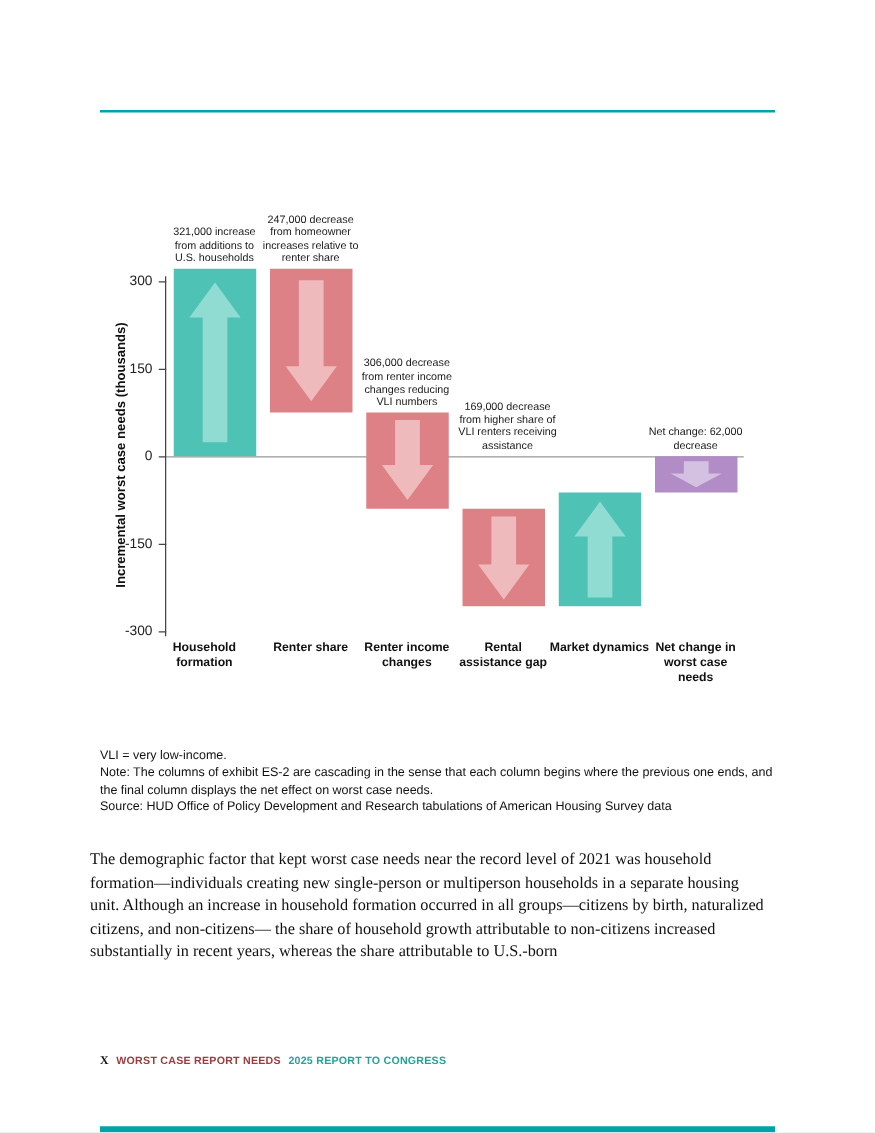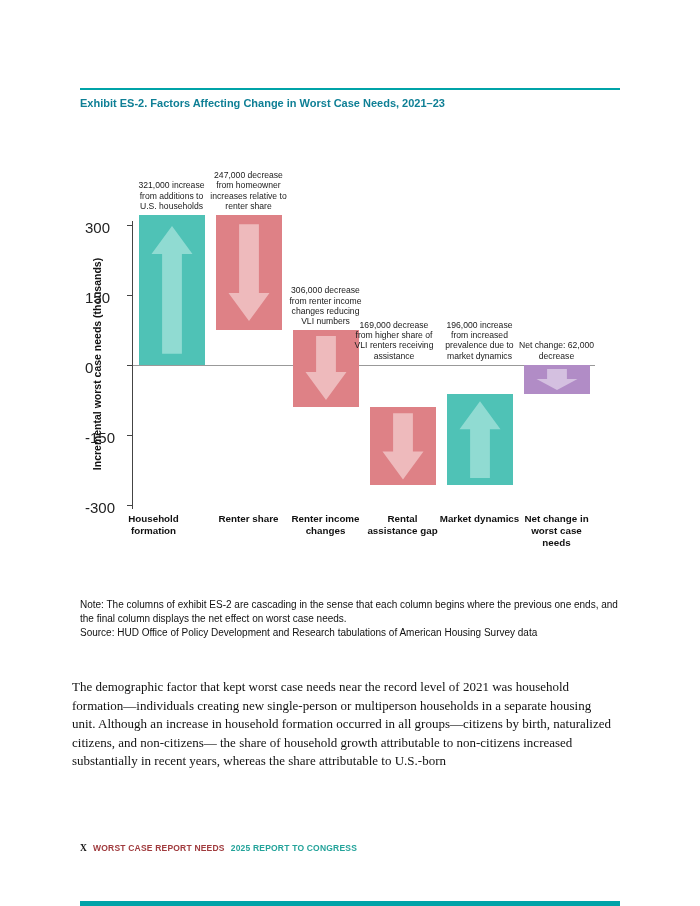--- a/index.html
+++ b/index.html
@@ -23,21 +23,21 @@
     font-weight: bold; font-size: 10.5px; color: #111;
   }
   #chart .bar { position: absolute; }
   #chart .bar svg { display: block; }
   .bar-annotation {
     position: absolute; font-size: 8.6px; line-height: 1.2; text-align: center; color: #1a1a1a;
   }
   .x-axis-label {
     position: absolute; font-size: 9.8px; font-weight: bold; text-align: center; line-height: 1.25;
   }
-  .y-tick-label { position: absolute; font-size: 15px; text-align: left; color: #222; }
+  .y-tick-label { position: absolute; font-size: 11px; text-align: right; color: #222; }
   .y-tick-mark, .y-axis-line, .zero-line { position: absolute; }
   
   .notes { position: absolute; left: 80px; top: 598px; width: 542px; font-size: 10px; line-height: 1.38; }
   .body-text {
     position: absolute; left: 72px; top: 678px; width: 544px; margin: 0;
     font-family: "Liberation Serif", serif; font-size: 13px; line-height: 1.43;
   }
   .footer {
     position: absolute; left: 80px; top: 843px;
     display: flex; gap: 6px; align-items: baseline;
@@ -45,21 +45,20 @@
   }
   .footer .pagenum { font-family: "Liberation Serif", serif; font-size: 9.5px; color: #111; }
 </style>
 </head>
 <body>
 
 <div class="page">
 
   <div class="top-rule" style="background: rgb(0, 163, 168);"></div>
 
-  <h1 class="exhibit-title" style="color: rgb(14, 127, 149);">Exhibit ES-2. Factors Affecting Change in Worst Case Needs, 2021–23</h1>
 
   <div id="chart">
     <div class="y-axis-label">Incremental worst case needs (thousands)</div>
 
   <div class="y-axis-line" style="position: absolute; left: 47px; top: 86px; width: 1px; height: 288px; background: rgb(68, 68, 68);"></div>
       <div class="zero-line" style="position: absolute; left: 48px; top: 230px; width: 462px; height: 1px; background: rgb(153, 153, 153);"></div>
       <div class="y-tick-mark" style="position: absolute; left: 42px; top: 90px; width: 6px; height: 1px; background: rgb(68, 68, 68);"></div>
       <div class="y-tick-label" style="position: absolute; left: 0px; top: 84px; width: 37px;">300</div>
       <div class="y-tick-mark" style="position: absolute; left: 42px; top: 160px; width: 6px; height: 1px; background: rgb(68, 68, 68);"></div>
       <div class="y-tick-label" style="position: absolute; left: 0px; top: 154px; width: 37px;">150</div>
@@ -68,59 +67,59 @@
       <div class="y-tick-mark" style="position: absolute; left: 42px; top: 300px; width: 6px; height: 1px; background: rgb(68, 68, 68);"></div>
       <div class="y-tick-label" style="position: absolute; left: 0px; top: 294px; width: 37px;">-150</div>
       <div class="y-tick-mark" style="position: absolute; left: 42px; top: 370px; width: 6px; height: 1px; background: rgb(68, 68, 68);"></div>
       <div class="y-tick-label" style="position: absolute; left: 0px; top: 364px; width: 37px;">-300</div>
       <div class="bar" style="position: absolute; left: 53.5px; top: 80.2px; width: 66px; height: 149.8px; background: rgb(79, 194, 182);">
         <svg width="66" height="149.8" viewBox="0 0 66 149.8">
           <polygon points="33,11 53.5,39 42.9,39 42.9,138.8 23.1,138.8 23.1,39 12.5,39" fill="#90dbd2"></polygon>
         </svg>
       </div>
       <div class="bar-annotation" style="position: absolute; left: 46.5px; width: 80px; bottom: 353.8px;">321,000 increase from additions to U.S. households</div>
-      <div class="x-axis-label" style="position: absolute; left: 28px; top: 378px; width: 81px;">Household formation</div>
+      <div class="x-axis-label" style="position: absolute; left: 38px; top: 378px; width: 81px;">Household formation</div>
       <div class="bar" style="position: absolute; left: 130.5px; top: 80.2px; width: 66px; height: 115.267px; background: rgb(222, 129, 134);">
         <svg width="66" height="115.26666666666667" viewBox="0 0 66 115.26666666666667">
           <polygon points="33,106 53.5,78 42.9,78 42.9,9.2 23.1,9.2 23.1,78 12.5,78" fill="#eebabc"></polygon>
         </svg>
       </div>
       <div class="bar-annotation" style="position: absolute; left: 123.5px; width: 80px; bottom: 353.8px;">247,000 decrease from homeowner increases relative to renter share</div>
       <div class="x-axis-label" style="position: absolute; left: 123px; top: 378px; width: 81px;">Renter share</div>
       <div class="bar" style="position: absolute; left: 207.5px; top: 195.467px; width: 66px; height: 76.0667px; background: rgb(222, 129, 134);">
         <svg width="66" height="76.06666666666663" viewBox="0 0 66 76.06666666666663">
           <polygon points="33,70 53.5,42 42.9,42 42.9,6.1 23.1,6.1 23.1,42 12.5,42" fill="#eebabc"></polygon>
         </svg>
       </div>
       <div class="bar-annotation" style="position: absolute; left: 200.5px; width: 80px; bottom: 238.533px;">306,000 decrease from renter income changes reducing VLI numbers</div>
       <div class="x-axis-label" style="position: absolute; left: 200px; top: 378px; width: 81px;">Renter income changes</div>
       <div class="bar" style="position: absolute; left: 284.5px; top: 271.533px; width: 66px; height: 78.8667px; background: rgb(222, 129, 134);">
         <svg width="66" height="78.86666666666673" viewBox="0 0 66 78.86666666666673">
           <polygon points="33,72.6 53.5,44.6 42.9,44.6 42.9,6.3 23.1,6.3 23.1,44.6 12.5,44.6" fill="#eebabc"></polygon>
         </svg>
       </div>
-      <div class="bar-annotation" style="position: absolute; left: 269px; width: 80px; bottom: 204px;">169,000 decrease from higher share of VLI renters receiving assistance</div>
+      <div class="bar-annotation" style="position: absolute; left: 281px; width: 80px; bottom: 204px;">169,000 decrease from higher share of VLI renters receiving assistance</div>
       <div class="x-axis-label" style="position: absolute; left: 277px; top: 378px; width: 81px;">Rental assistance gap</div>
       <div class="bar" style="position: absolute; left: 361.5px; top: 258.933px; width: 66px; height: 91.4667px; background: rgb(79, 194, 182);">
         <svg width="66" height="91.4666666666667" viewBox="0 0 66 91.4666666666667">
           <polygon points="33,7.3 53.5,35.3 42.9,35.3 42.9,84.1 23.1,84.1 23.1,35.3 12.5,35.3" fill="#90dbd2"></polygon>
         </svg>
       </div>
-      <div class="bar-annotation" style="position: absolute; left: 354.5px; width: 80px; bottom: 204px;">196,000 increase from increased prevalence due to market dynamics</div>
       <div class="x-axis-label" style="position: absolute; left: 354px; top: 378px; width: 81px;">Market dynamics</div>
       <div class="bar" style="position: absolute; left: 438.5px; top: 230px; width: 66px; height: 28.9333px; background: rgb(177, 140, 198);">
         <svg width="66" height="28.933333333333337" viewBox="0 0 66 28.933333333333337">
           <polygon points="33,24.9 53.5,13.9 42.9,13.9 42.9,4 23.1,4 23.1,13.9 12.5,13.9" fill="#d4c0e0"></polygon>
         </svg>
       </div>
       <div class="bar-annotation" style="position: absolute; left: 431.5px; width: 80px; bottom: 204px;">Net change: 62,000 decrease</div>
       <div class="x-axis-label" style="position: absolute; left: 431px; top: 378px; width: 81px;">Net change in worst case needs</div>
     </div>
 
   <div class="notes">
+    <div>VLI = very low-income.</div>
     <div>Note: The columns of exhibit ES-2 are cascading in the sense that each column begins where the previous one ends, and the final column displays the net effect on worst case needs.</div>
     <div>Source: HUD Office of Policy Development and Research tabulations of American Housing Survey data</div>
   </div>
 
   <p class="body-text">The demographic factor that kept worst case needs near the record level of 2021 was household formation—individuals creating new single-person or multiperson households in a separate housing unit. Although an increase in household formation occurred in all groups—citizens by birth, naturalized citizens, and non-citizens— the share of household growth attributable to non-citizens increased substantially in recent years, whereas the share attributable to U.S.-born</p>
 
   <div class="footer">
     <span class="pagenum">X</span>
     <span style="color: rgb(160, 59, 62);">WORST CASE REPORT NEEDS</span>
     <span style="color: rgb(35, 163, 154);">2025 REPORT TO CONGRESS</span>

